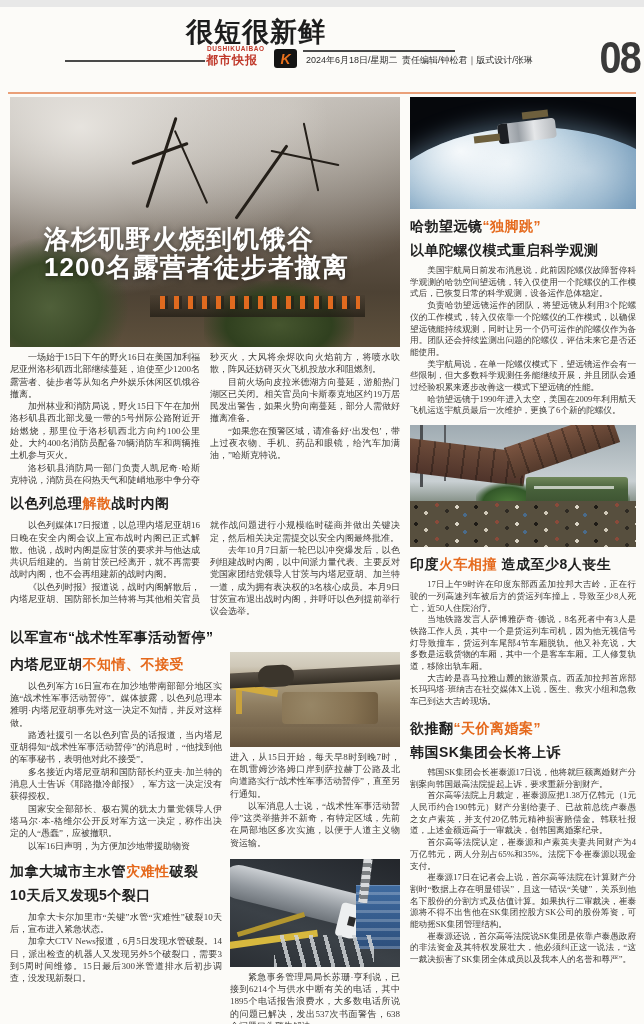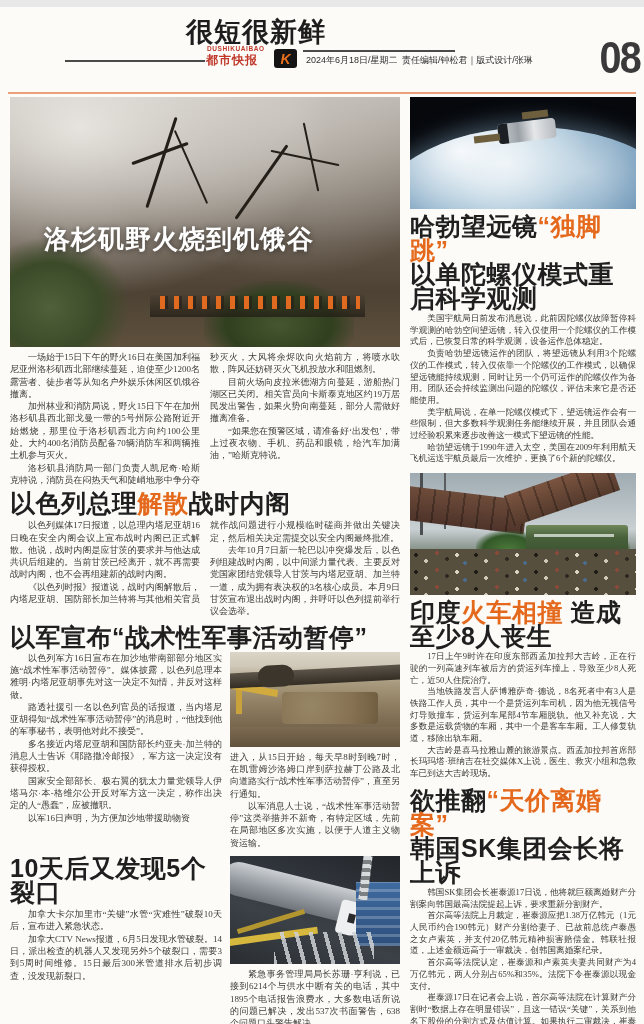--- a/index.html
+++ b/index.html
@@ -14,21 +14,21 @@
   .klogo{position:absolute;left:274px;top:42px;width:23px;height:19px;background:#141414;border-radius:3px;
          display:flex;align-items:center;justify-content:center;color:#e8701d;font-weight:800;font-size:14px;font-style:italic;}
   .mast-date{position:absolute;left:306px;top:47px;font-size:9px;color:#2e2e2e;}
   .mast-editors{position:absolute;left:402px;top:47px;font-size:9px;color:#2e2e2e;}
   .pagenum{position:absolute;right:4px;top:26px;font-size:44px;font-weight:800;letter-spacing:-2px;color:#3a3a3a;transform:scaleX(.9);transform-origin:right;}
   .orange-rule{position:absolute;left:8px;right:8px;top:85px;height:2px;background:#eaa079;}
   
   .col-left{position:absolute;left:10px;top:90px;width:390px;}
   .col-right{position:absolute;left:410px;top:90px;width:226px;}
   section{display:block;}
-  h2{margin:0;font-size:25px;line-height:24px;font-weight:800;color:#1f1f1f;letter-spacing:.5px;}
+  h2{margin:0;font-size:14px;line-height:24px;font-weight:800;color:#1f1f1f;letter-spacing:.5px;}
   .accent{color:#e5691c;}
   .body p{margin:0;text-indent:2em;text-align:justify;color:#3c3a37;
           font-family:"Liberation Serif",serif;}
   .col-left .body p{font-size:9px;line-height:12.3px;}
   .col-right .body p{font-size:8.6px;line-height:11.7px;}
   .cols2{column-count:2;column-gap:10px;margin-top:4px;}
   .row{display:flex;gap:8px;}
   .subcol-l{width:212px;flex:0 0 212px;}
   .subcol-r{width:170px;flex:0 0 170px;}
   .cont p:first-child{text-indent:0;}
@@ -157,20 +157,21 @@
         <div class="branch b3"></div>
         <div class="branch b4"></div>
         <div class="branch b5"></div>
         <div class="branch b6"></div>
         <div class="bush-l"></div>
         <div class="bush-r"></div>
         <div class="crew-base"></div>
         <div class="crew"></div>
         <div class="overlay-head">
           <div>洛杉矶野火烧到饥饿谷</div>
+          <div>1200名露营者徒步者撤离</div>
         </div>
       </div>
       <div class="cols2 body">
           <p>一场始于15日下午的野火16日在美国加利福尼亚州洛杉矶西北部继续蔓延，迫使至少1200名露营者、徒步者等从知名户外娱乐休闲区饥饿谷撤离。</p>
           <p>加州林业和消防局说，野火15日下午在加州洛杉矶县西北部戈曼一带的5号州际公路附近开始燃烧，那里位于洛杉矶西北方向约100公里处。大约400名消防员配备70辆消防车和两辆推土机参与灭火。</p>
           <p>洛杉矶县消防局一部门负责人凯尼奇·哈斯克特说，消防员在闷热天气和陡峭地形中争分夺秒灭火，大风将余烬吹向火焰前方，将喷水吹散，阵风还妨碍灭火飞机投放水和阻燃剂。</p>
           <p>目前火场向皮拉米德湖方向蔓延，游船热门湖区已关闭。相关官员向卡斯泰克地区约19万居民发出警告，如果火势向南蔓延，部分人需做好撤离准备。</p>
           <p>“如果您在预警区域，请准备好‘出发包’，带上过夜衣物、手机、药品和眼镜，给汽车加满油，”哈斯克特说。</p>
         </div>
     </section>
@@ -181,20 +182,21 @@
           <p>以色列媒体17日报道，以总理内塔尼亚胡16日晚在安全内阁会议上宣布战时内阁已正式解散。他说，战时内阁是应甘茨的要求并与他达成共识后组建的。当前甘茨已经离开，就不再需要战时内阁，也不会再组建新的战时内阁。</p>
           <p>《以色列时报》报道说，战时内阁解散后，内塔尼亚胡、国防部长加兰特将与其他相关官员就作战问题进行小规模临时磋商并做出关键决定，然后相关决定需提交以安全内阁最终批准。</p>
           <p>去年10月7日新一轮巴以冲突爆发后，以色列组建战时内阁，以中间派力量代表、主要反对党国家团结党领导人甘茨与内塔尼亚胡、加兰特一道，成为拥有表决权的3名核心成员。本月9日甘茨宣布退出战时内阁，并呼吁以色列提前举行议会选举。</p>
         </div>
     </section>
 
     <section style="margin-top:7px;">
       <h2 class="mil-h1">以军宣布“战术性军事活动暂停”</h2>
       <div class="row">
         <div class="subcol-l">
+          <h2 class="sub-h2"><span>内塔尼亚胡</span><span class="accent">不知情、不接受</span></h2>
           <div class="body">
               <p>以色列军方16日宣布在加沙地带南部部分地区实施“战术性军事活动暂停”。媒体披露，以色列总理本雅明·内塔尼亚胡事先对这一决定不知情，并反对这样做。</p>
               <p>路透社援引一名以色列官员的话报道，当内塔尼亚胡得知“战术性军事活动暂停”的消息时，“他找到他的军事秘书，表明他对此不接受”。</p>
               <p>多名接近内塔尼亚胡和国防部长约亚夫·加兰特的消息人士告诉《耶路撒冷邮报》，军方这一决定没有获得授权。</p>
               <p>国家安全部部长、极右翼的犹太力量党领导人伊塔马尔·本-格维尔公开反对军方这一决定，称作出决定的人“愚蠢”，应被撤职。</p>
               <p>以军16日声明，为方便加沙地带援助物资</p>
             </div>
         </div>
         <div class="subcol-r">
           <div class="photo tank">
@@ -209,20 +211,21 @@
               <p>进入，从15日开始，每天早8时到晚7时，在凯雷姆沙洛姆口岸到萨拉赫丁公路及北向道路实行“战术性军事活动暂停”，直至另行通知。</p>
               <p>以军消息人士说，“战术性军事活动暂停”这类举措并不新奇，有特定区域，先前在局部地区多次实施，以便于人道主义物资运输。</p>
             </div>
         </div>
       </div>
     </section>
 
     <section style="margin-top:7px;">
       <div class="row">
         <div class="subcol-l">
+          <h2><span>加拿大城市主水管</span><span class="accent">灾难性</span><span>破裂</span></h2>
           <h2 class="sub-h2">10天后又发现5个裂口</h2>
           <div class="body">
               <p>加拿大卡尔加里市“关键”水管“灾难性”破裂10天后，宣布进入紧急状态。</p>
               <p>加拿大CTV News报道，6月5日发现水管破裂。14日，派出检查的机器人又发现另外5个破裂口，需要3到5周时间维修。15日最后300米管道排水后初步调查，没发现新裂口。</p>
             </div>
         </div>
         <div class="subcol-r">
           <div class="photo water">
             <div class="pipe"></div>
             <div class="band"></div>

